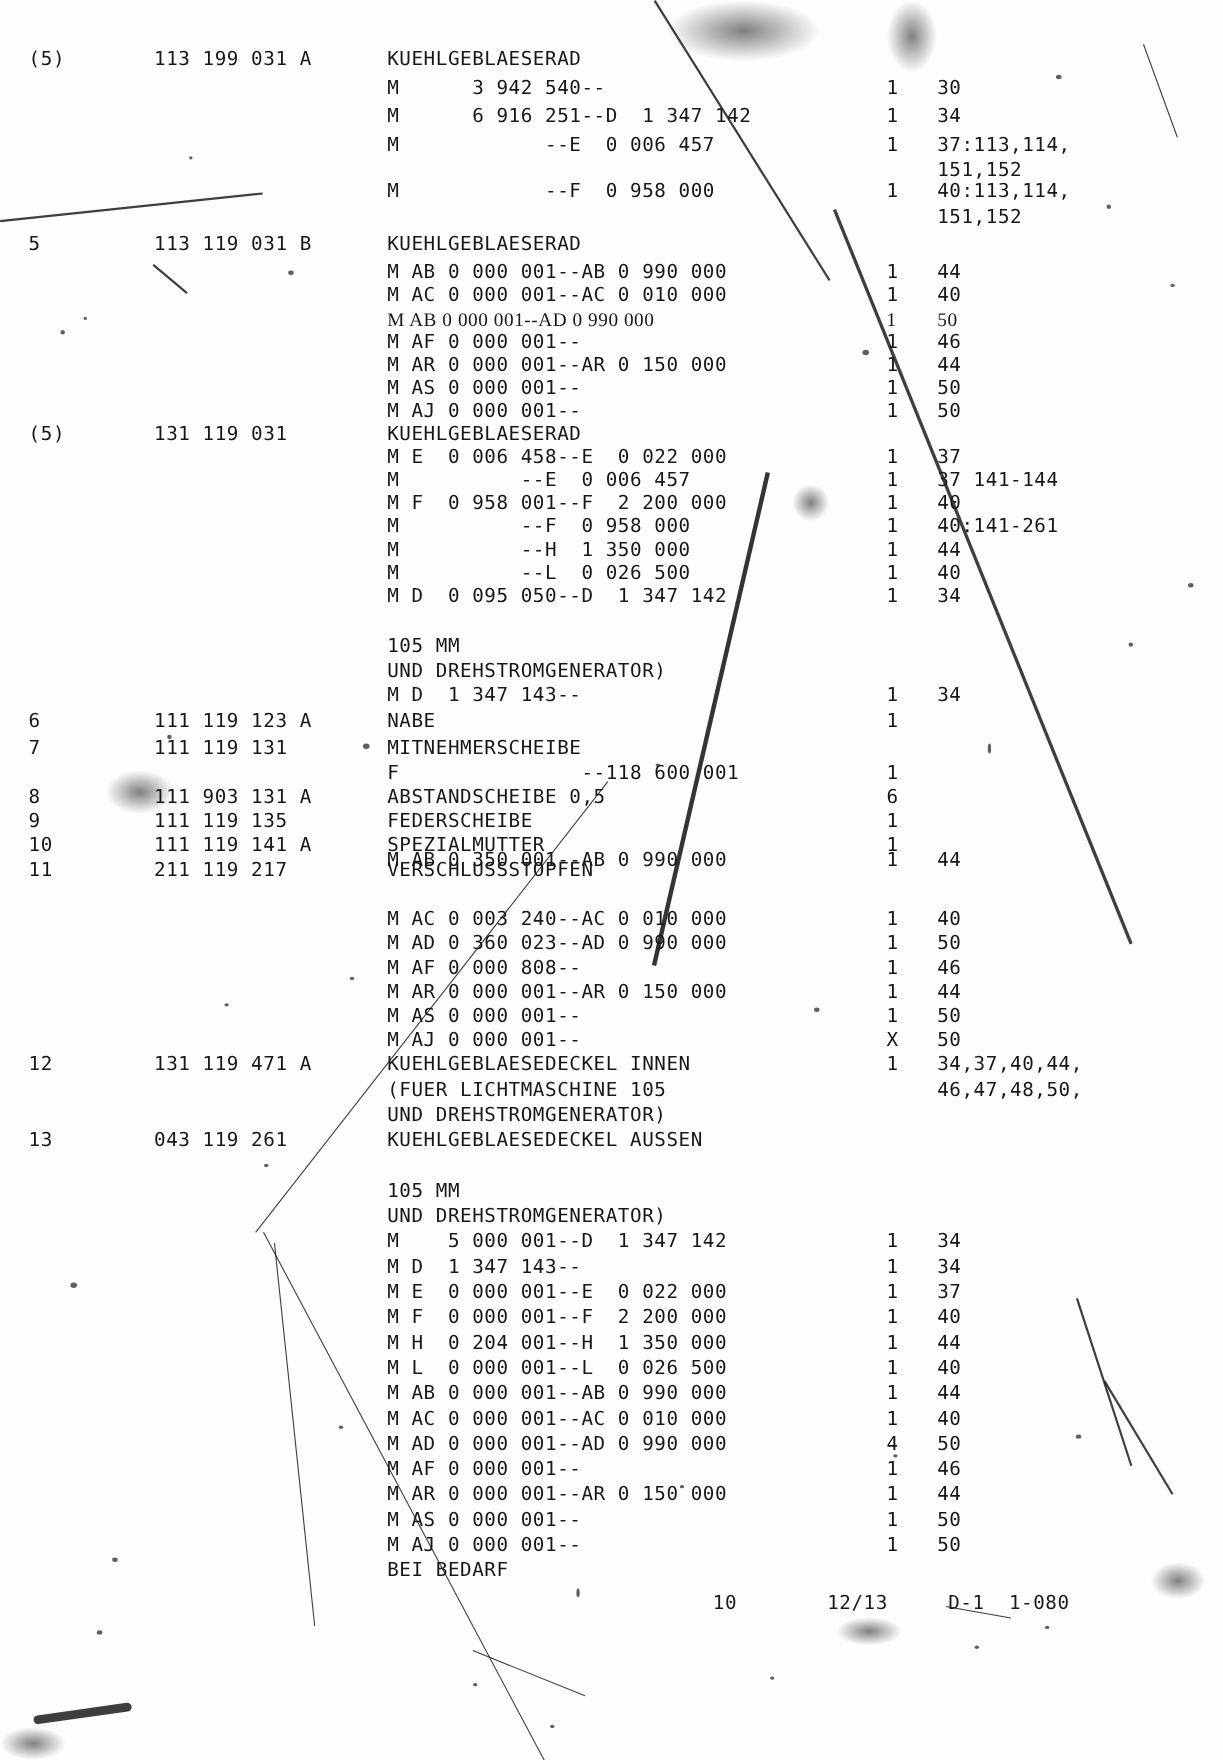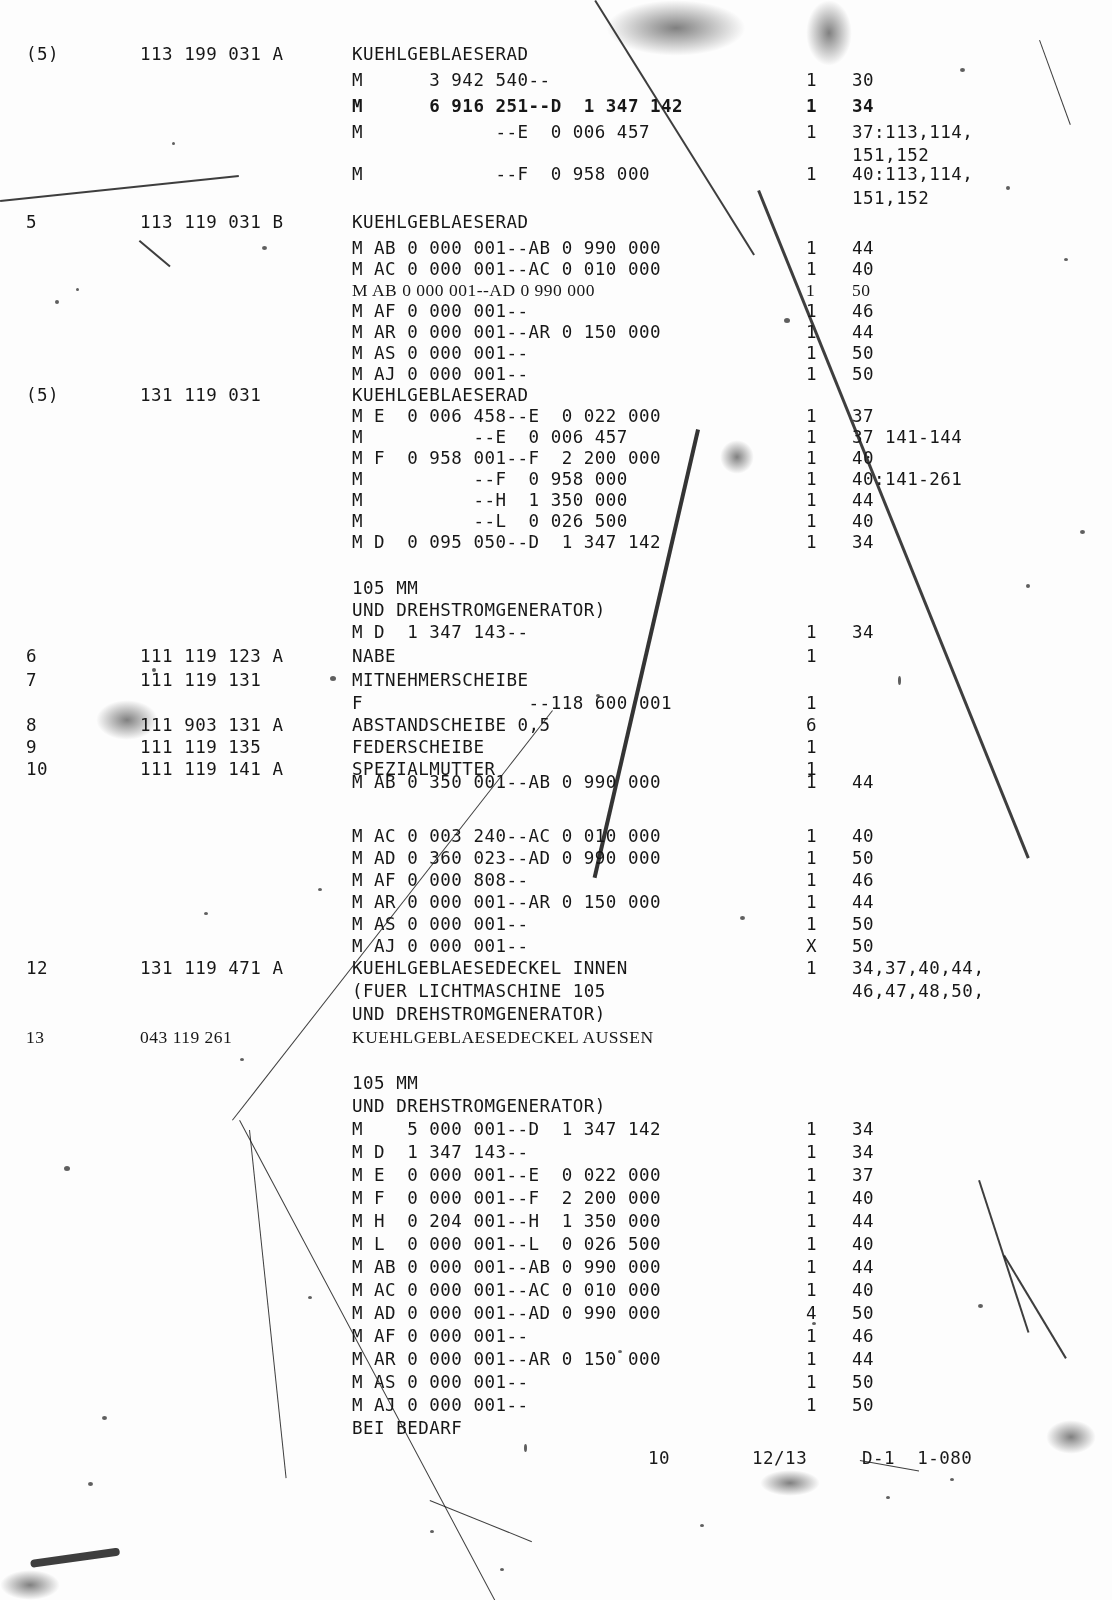--- a/index.html
+++ b/index.html
@@ -73,21 +73,21 @@
   .f-code  { left: 862px; }
 </style>
 </head>
 <body>
 
 <div id="page">
 
   <div class="doc">
       <div class="row" style="top: 44px;"><span class="c-pos">(5)</span><span class="c-part">113 199 031 A</span><span class="c-desc">KUEHLGEBLAESERAD</span><span class="c-qty"></span><span class="c-note"></span></div>
       <div class="row" style="top: 70px;"><span class="c-pos"></span><span class="c-part"></span><span class="c-desc">M      3 942 540--</span><span class="c-qty">1</span><span class="c-note">30</span></div>
-      <div class="row" style="top: 96px; font-weight: bold;"><span class="c-pos"></span><span class="c-part"></span><span class="c-desc">M      6 916 251--D  1 347 142</span><span class="c-qty">1</span><span class="c-note">34</span></div>
+      <div class="row" style="top: 96px;"><span class="c-pos"></span><span class="c-part"></span><span class="c-desc">M      6 916 251--D  1 347 142</span><span class="c-qty">1</span><span class="c-note">34</span></div>
       <div class="row" style="top: 122px;"><span class="c-pos"></span><span class="c-part"></span><span class="c-desc">M            --E  0 006 457</span><span class="c-qty">1</span><span class="c-note">37:113,114,</span></div>
       <div class="row" style="top: 145px;"><span class="c-pos"></span><span class="c-part"></span><span class="c-desc"></span><span class="c-qty"></span><span class="c-note">151,152</span></div>
       <div class="row" style="top: 164px;"><span class="c-pos"></span><span class="c-part"></span><span class="c-desc">M            --F  0 958 000</span><span class="c-qty">1</span><span class="c-note">40:113,114,</span></div>
       <div class="row" style="top: 188px;"><span class="c-pos"></span><span class="c-part"></span><span class="c-desc"></span><span class="c-qty"></span><span class="c-note">151,152</span></div>
       <div class="row" style="top: 212px;"><span class="c-pos">5</span><span class="c-part">113 119 031 B</span><span class="c-desc">KUEHLGEBLAESERAD</span><span class="c-qty"></span><span class="c-note"></span></div>
       <div class="row" style="top: 238px;"><span class="c-pos"></span><span class="c-part"></span><span class="c-desc">M AB 0 000 001--AB 0 990 000</span><span class="c-qty">1</span><span class="c-note">44</span></div>
       <div class="row" style="top: 259px;"><span class="c-pos"></span><span class="c-part"></span><span class="c-desc">M AC 0 000 001--AC 0 010 000</span><span class="c-qty">1</span><span class="c-note">40</span></div>
       <div class="row" style="top: 280px; font-family: Liberation Serif, serif;"><span class="c-pos"></span><span class="c-part"></span><span class="c-desc">M AB 0 000 001--AD 0 990 000</span><span class="c-qty">1</span><span class="c-note">50</span></div>
       <div class="row" style="top: 301px;"><span class="c-pos"></span><span class="c-part"></span><span class="c-desc">M AF 0 000 001--</span><span class="c-qty">1</span><span class="c-note">46</span></div>
       <div class="row" style="top: 322px;"><span class="c-pos"></span><span class="c-part"></span><span class="c-desc">M AR 0 000 001--AR 0 150 000</span><span class="c-qty">1</span><span class="c-note">44</span></div>
@@ -103,31 +103,32 @@
       <div class="row" style="top: 532px;"><span class="c-pos"></span><span class="c-part"></span><span class="c-desc">M D  0 095 050--D  1 347 142</span><span class="c-qty">1</span><span class="c-note">34</span></div>
       <div class="row" style="top: 578px;"><span class="c-pos"></span><span class="c-part"></span><span class="c-desc">105 MM</span><span class="c-qty"></span><span class="c-note"></span></div>
       <div class="row" style="top: 600px;"><span class="c-pos"></span><span class="c-part"></span><span class="c-desc">UND DREHSTROMGENERATOR)</span><span class="c-qty"></span><span class="c-note"></span></div>
       <div class="row" style="top: 622px;"><span class="c-pos"></span><span class="c-part"></span><span class="c-desc">M D  1 347 143--</span><span class="c-qty">1</span><span class="c-note">34</span></div>
       <div class="row" style="top: 646px;"><span class="c-pos">6</span><span class="c-part">111 119 123 A</span><span class="c-desc">NABE</span><span class="c-qty">1</span><span class="c-note"></span></div>
       <div class="row" style="top: 670px;"><span class="c-pos">7</span><span class="c-part">111 119 131</span><span class="c-desc">MITNEHMERSCHEIBE</span><span class="c-qty"></span><span class="c-note"></span></div>
       <div class="row" style="top: 693px;"><span class="c-pos"></span><span class="c-part"></span><span class="c-desc">F               --118 600 001</span><span class="c-qty">1</span><span class="c-note"></span></div>
       <div class="row" style="top: 715px;"><span class="c-pos">8</span><span class="c-part">111 903 131 A</span><span class="c-desc">ABSTANDSCHEIBE 0,5</span><span class="c-qty">6</span><span class="c-note"></span></div>
       <div class="row" style="top: 737px;"><span class="c-pos">9</span><span class="c-part">111 119 135</span><span class="c-desc">FEDERSCHEIBE</span><span class="c-qty">1</span><span class="c-note"></span></div>
       <div class="row" style="top: 759px;"><span class="c-pos">10</span><span class="c-part">111 119 141 A</span><span class="c-desc">SPEZIALMUTTER</span><span class="c-qty">1</span><span class="c-note"></span></div>
+      <div class="row" style="top: 781px;"><span class="c-pos">11</span><span class="c-part">211 119 217</span><span class="c-desc">VERSCHLUSSSTOPFEN</span><span class="c-qty"></span><span class="c-note"></span></div>
       <div class="row" style="top: 772px;"><span class="c-pos"></span><span class="c-part"></span><span class="c-desc">M AB 0 350 001--AB 0 990 000</span><span class="c-qty">1</span><span class="c-note">44</span></div>
       <div class="row" style="top: 826px;"><span class="c-pos"></span><span class="c-part"></span><span class="c-desc">M AC 0 003 240--AC 0 010 000</span><span class="c-qty">1</span><span class="c-note">40</span></div>
       <div class="row" style="top: 848px;"><span class="c-pos"></span><span class="c-part"></span><span class="c-desc">M AD 0 360 023--AD 0 990 000</span><span class="c-qty">1</span><span class="c-note">50</span></div>
       <div class="row" style="top: 870px;"><span class="c-pos"></span><span class="c-part"></span><span class="c-desc">M AF 0 000 808--</span><span class="c-qty">1</span><span class="c-note">46</span></div>
       <div class="row" style="top: 892px;"><span class="c-pos"></span><span class="c-part"></span><span class="c-desc">M AR 0 000 001--AR 0 150 000</span><span class="c-qty">1</span><span class="c-note">44</span></div>
       <div class="row" style="top: 914px;"><span class="c-pos"></span><span class="c-part"></span><span class="c-desc">M AS 0 000 001--</span><span class="c-qty">1</span><span class="c-note">50</span></div>
       <div class="row" style="top: 936px;"><span class="c-pos"></span><span class="c-part"></span><span class="c-desc">M AJ 0 000 001--</span><span class="c-qty">X</span><span class="c-note">50</span></div>
       <div class="row" style="top: 958px;"><span class="c-pos">12</span><span class="c-part">131 119 471 A</span><span class="c-desc">KUEHLGEBLAESEDECKEL INNEN</span><span class="c-qty">1</span><span class="c-note">34,37,40,44,</span></div>
       <div class="row" style="top: 981px;"><span class="c-pos"></span><span class="c-part"></span><span class="c-desc">(FUER LICHTMASCHINE 105</span><span class="c-qty"></span><span class="c-note">46,47,48,50,</span></div>
       <div class="row" style="top: 1004px;"><span class="c-pos"></span><span class="c-part"></span><span class="c-desc">UND DREHSTROMGENERATOR)</span><span class="c-qty"></span><span class="c-note"></span></div>
-      <div class="row" style="top: 1027px; font-family: Liberation Serif, serif;"><span class="c-pos">13</span><span class="c-part">043 119 261</span><span class="c-desc">KUEHLGEBLAESEDECKEL AUSSEN</span><span class="c-qty"></span><span class="c-note"></span></div>
+      <div class="row" style="top: 1027px;"><span class="c-pos">13</span><span class="c-part">043 119 261</span><span class="c-desc">KUEHLGEBLAESEDECKEL AUSSEN</span><span class="c-qty"></span><span class="c-note"></span></div>
       <div class="row" style="top: 1073px;"><span class="c-pos"></span><span class="c-part"></span><span class="c-desc">105 MM</span><span class="c-qty"></span><span class="c-note"></span></div>
       <div class="row" style="top: 1096px;"><span class="c-pos"></span><span class="c-part"></span><span class="c-desc">UND DREHSTROMGENERATOR)</span><span class="c-qty"></span><span class="c-note"></span></div>
       <div class="row" style="top: 1119px;"><span class="c-pos"></span><span class="c-part"></span><span class="c-desc">M    5 000 001--D  1 347 142</span><span class="c-qty">1</span><span class="c-note">34</span></div>
       <div class="row" style="top: 1142px;"><span class="c-pos"></span><span class="c-part"></span><span class="c-desc">M D  1 347 143--</span><span class="c-qty">1</span><span class="c-note">34</span></div>
       <div class="row" style="top: 1165px;"><span class="c-pos"></span><span class="c-part"></span><span class="c-desc">M E  0 000 001--E  0 022 000</span><span class="c-qty">1</span><span class="c-note">37</span></div>
       <div class="row" style="top: 1188px;"><span class="c-pos"></span><span class="c-part"></span><span class="c-desc">M F  0 000 001--F  2 200 000</span><span class="c-qty">1</span><span class="c-note">40</span></div>
       <div class="row" style="top: 1211px;"><span class="c-pos"></span><span class="c-part"></span><span class="c-desc">M H  0 204 001--H  1 350 000</span><span class="c-qty">1</span><span class="c-note">44</span></div>
       <div class="row" style="top: 1234px;"><span class="c-pos"></span><span class="c-part"></span><span class="c-desc">M L  0 000 001--L  0 026 500</span><span class="c-qty">1</span><span class="c-note">40</span></div>
       <div class="row" style="top: 1257px;"><span class="c-pos"></span><span class="c-part"></span><span class="c-desc">M AB 0 000 001--AB 0 990 000</span><span class="c-qty">1</span><span class="c-note">44</span></div>
       <div class="row" style="top: 1280px;"><span class="c-pos"></span><span class="c-part"></span><span class="c-desc">M AC 0 000 001--AC 0 010 000</span><span class="c-qty">1</span><span class="c-note">40</span></div>

